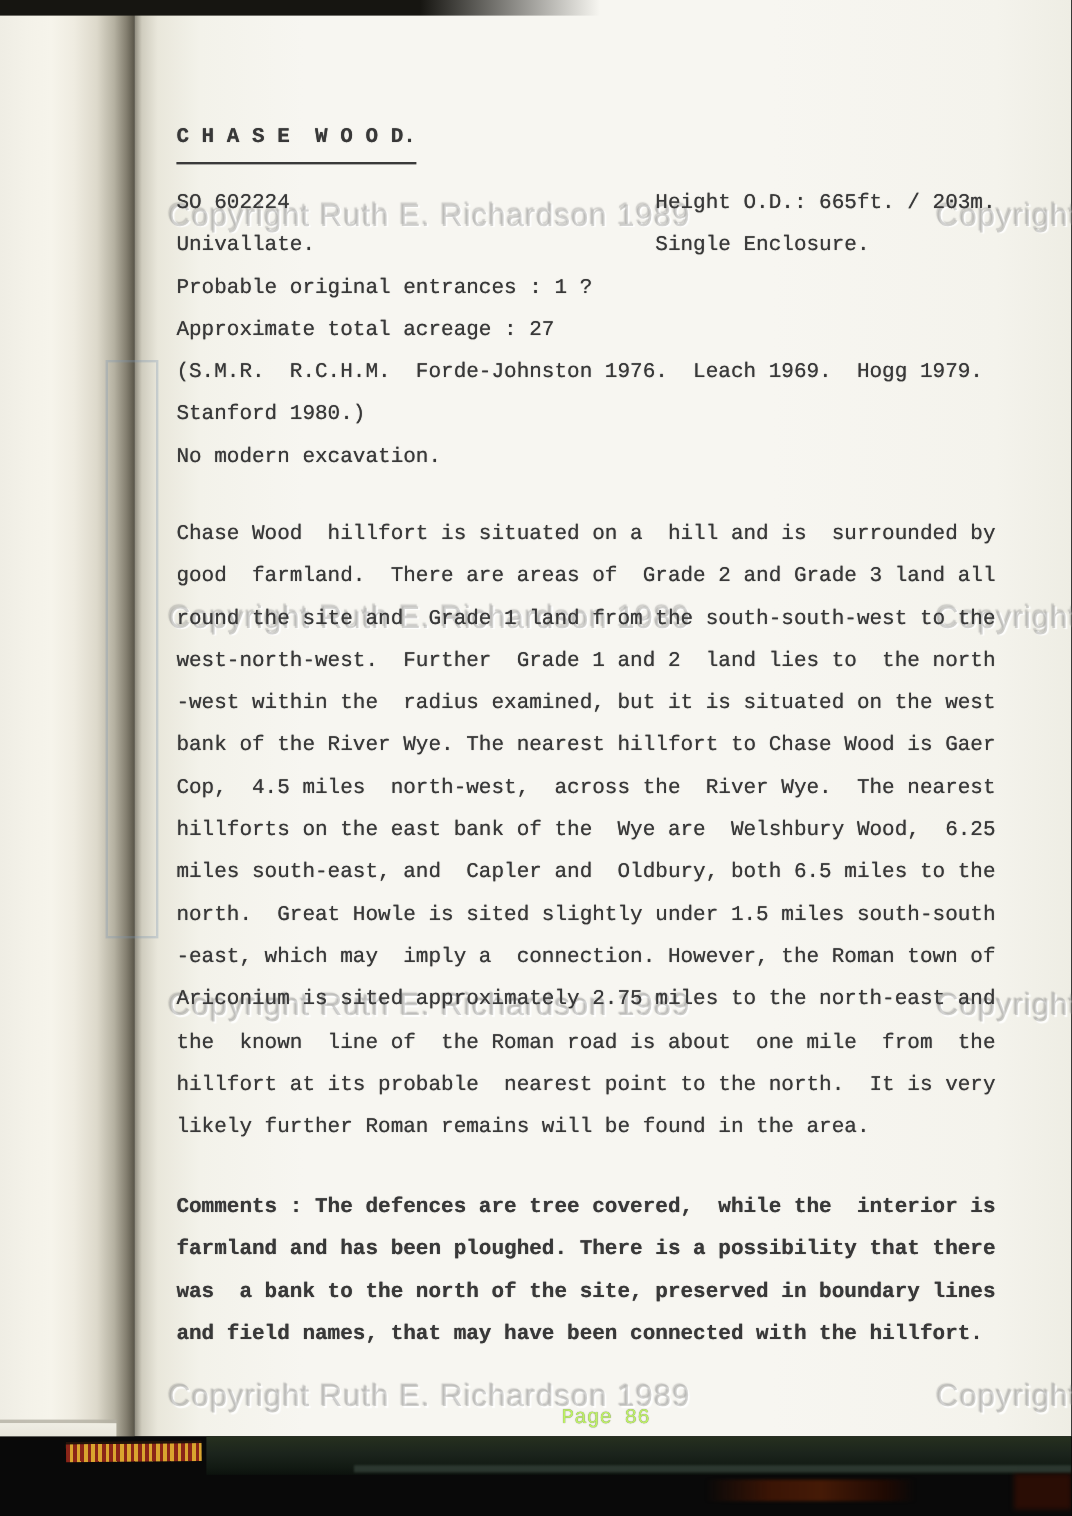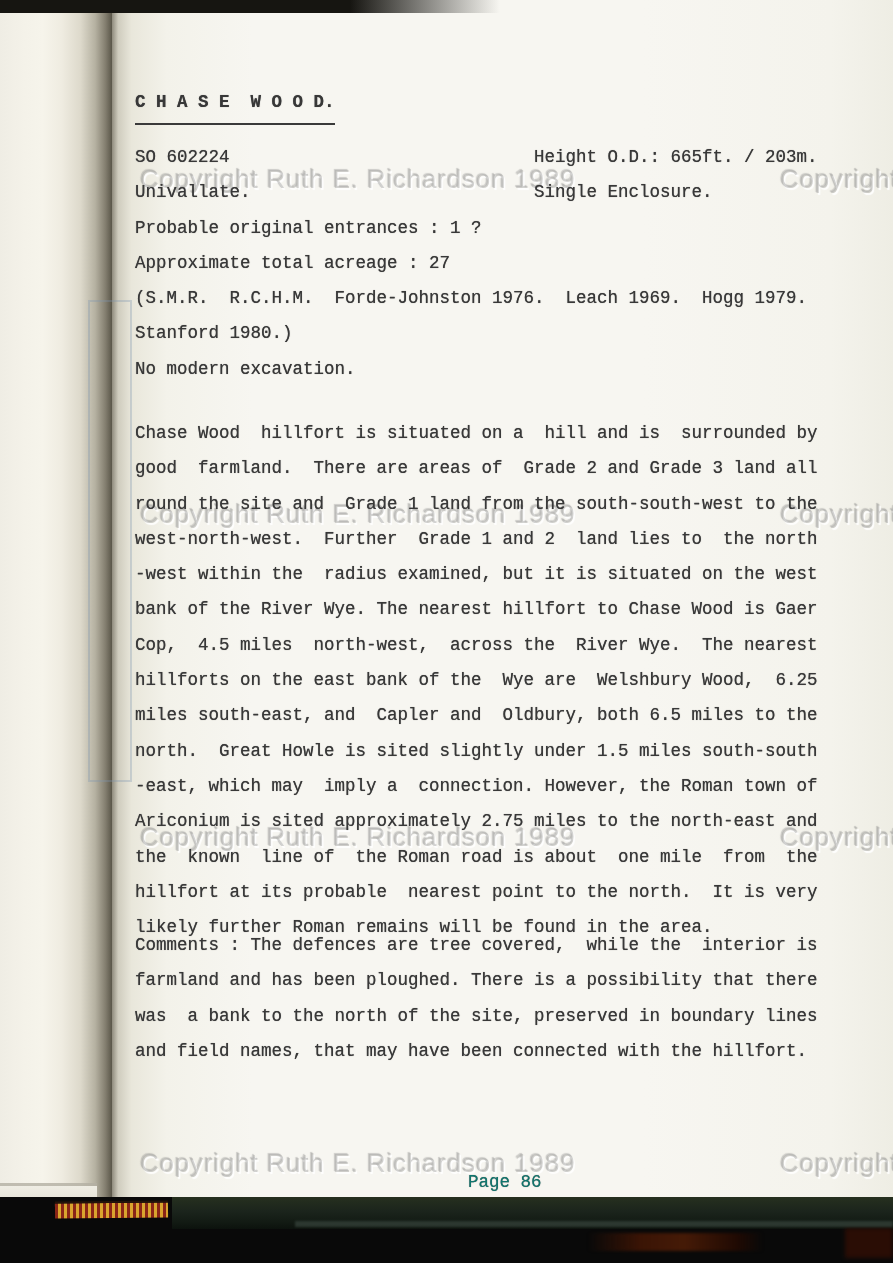--- a/index.html
+++ b/index.html
@@ -43,40 +43,40 @@
     font-size:26px;letter-spacing:.8px;
     color:rgba(168,168,165,0.50);
     text-shadow:1.5px 1.5px 1px rgba(255,255,255,0.95),
                -1px -1px 1px rgba(105,105,105,0.30);
   }
   .wm-left{left:140px;}
   .wm-right{left:780px;}
   .wm-r1{top:164px;} .wm-r2{top:499px;} .wm-r3{top:822px;} .wm-r4{top:1148px;}
   
   .tw{
-    position:absolute;left:135px;margin:0;z-index:4;
+    position:absolute;left:135px;margin:12px;z-index:4;
     font-family:"Liberation Mono",monospace;
     font-size:17.5px;line-height:35.3px;
     color:#383838;white-space:pre;
     text-shadow:0 0 .7px rgba(56,56,56,.85);
   }
   .title{
     top:85px;font-weight:bold;
   }
   .title .u{
     display:inline-block;border-bottom:2.5px solid #3a3a3a;padding-bottom:3px;
     white-space:pre;
   }
   .meta{top:140px;}
   .body1{top:416px;}
-  .body2{top:928px;}
+  .body2{top:977px;font-weight:bold;}
   .pagenum{
     position:absolute;left:468px;top:1171px;z-index:4;margin:0;
     font-family:"Liberation Mono",monospace;font-size:17.5px;line-height:22px;
-    color:#0f766e;white-space:pre;text-shadow:0 0 .7px rgba(56,56,56,.85);
+    color:#bef264;white-space:pre;text-shadow:0 0 .7px rgba(56,56,56,.85);
   }
   
   .bottom-band{
     position:absolute;left:0;top:1197px;width:893px;height:66px;
     background:#090909;z-index:5;
   }
   .left-white-foot{
     position:absolute;left:0;top:1186px;width:97px;height:17px;
     background:linear-gradient(180deg,#efede4,#e4e1d5);z-index:5;
   }

